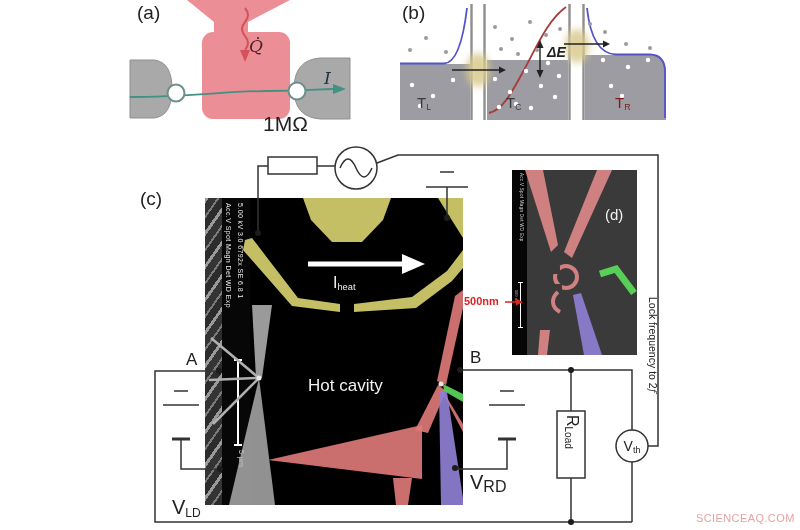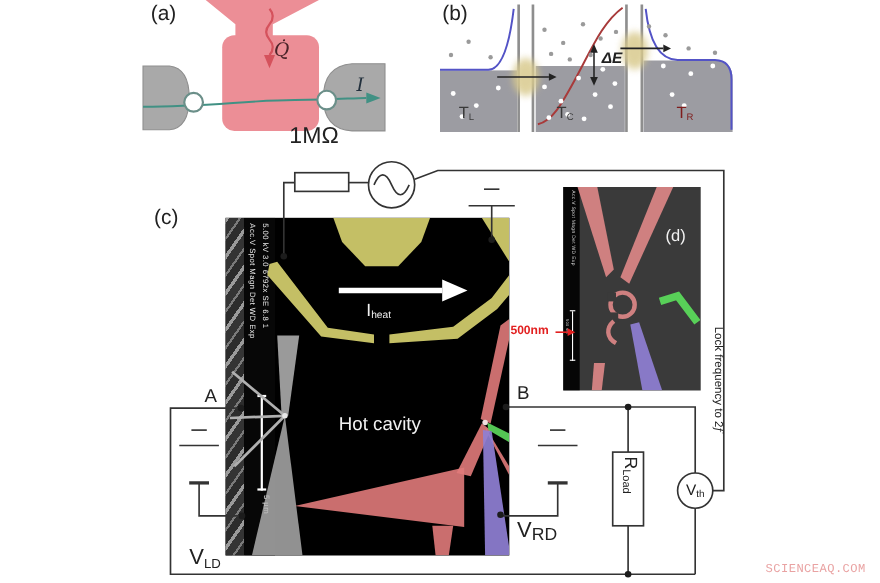--- a/index.html
+++ b/index.html
@@ -4,21 +4,21 @@
 <style>
   html,body{margin:0;padding:0;background:#fff;}
   #fig{position:relative;width:800px;height:530px;background:#fff;overflow:hidden;
        font-family:"Liberation Sans",sans-serif;color:#222;}
   .abs{position:absolute;}
   .plabel{font-size:19px;color:#222;}
   .sub{font-size:0.58em;position:relative;top:0.25em;}
   .ital{font-family:"DejaVu Serif",serif;font-style:italic;}
   .rot90{transform:rotate(90deg);transform-origin:0 0;}
   .semtext{color:#f2f2f2;}
-  .wm{color:#e9a2a2;font-size:11px;letter-spacing:.4px;font-family:Liberation Mono, monospace;}
+  .wm{color:#e9a2a2;font-size:11px;letter-spacing:.4px;}
   .bartxt{color:#ececec;font-size:7px;white-space:nowrap;letter-spacing:.4px;}
   .bartxt2{color:#d8d8d8;font-size:4.5px;white-space:nowrap;letter-spacing:.3px;}
   svg{display:block;}
 </style>
 </head>
 <body>
 
 <div id="fig">
 
   <svg class="abs" style="left:128px;top:0;" width="262" height="128" viewBox="0 0 262 128">

